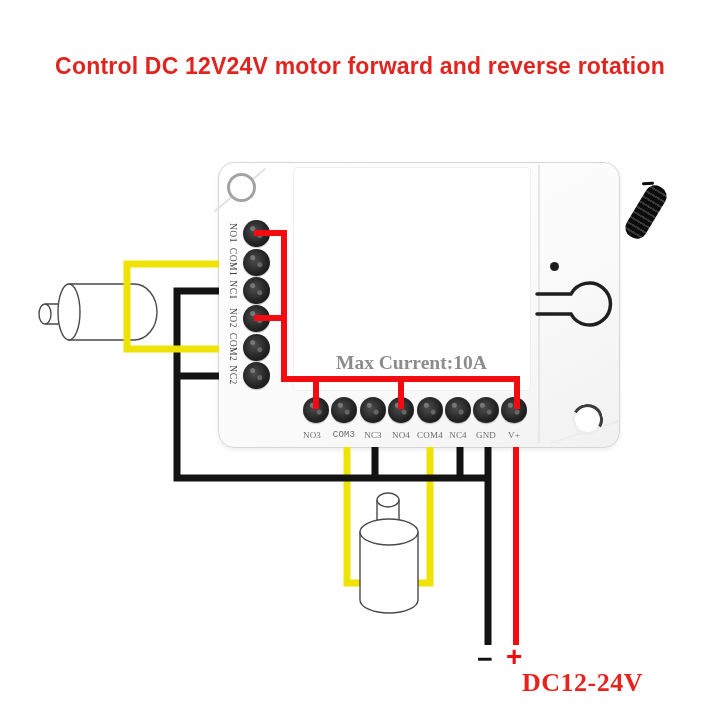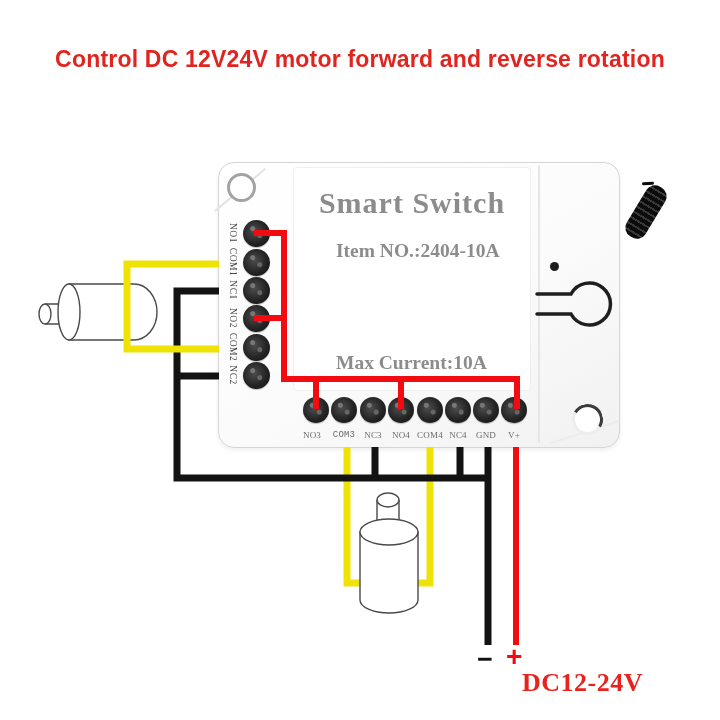--- a/index.html
+++ b/index.html
@@ -1,18 +1,18 @@
 <!DOCTYPE html>
 <html style="--title-red: #e0241f; --wire-red: #f30b12; --wire-yellow: #efe306; --wire-black: #131313; --device-text-gray: #8c8c8c; --terminal-label-dark: #454545; --terminal-label-gray: #6b6b6b; --power-red: #e8231e;"><head>
 <meta charset="utf-8">
 <style>
   html,body{margin:0;padding:0;background:#fff;}
   .canvas{position:relative;width:720px;height:720px;background:#fff;overflow:hidden;
           font-family:"Liberation Sans",sans-serif;}
-  .title{position:absolute;left:0;top:46px;width:720px;text-align:center;
+  .title{position:absolute;left:0;top:53px;width:720px;text-align:center;
          font-size:23px;font-weight:700;letter-spacing:.2px;color:var(--title-red,#e0241f);}
   
   .device{position:absolute;left:218px;top:162px;width:400px;height:284px;
           background:linear-gradient(150deg,#ffffff 0%,#fbfbfb 55%,#f1f1f1 100%);
           border:1.5px solid #d6d6d6;border-radius:16px;
           box-shadow:0 2px 4px rgba(0,0,0,.07);}
   .seam{position:absolute;background:#e2e2e2;}
   .seam-tl{left:-12px;top:26px;width:66px;height:2px;transform:rotate(-40deg);}
   .seam-br{left:330px;top:268px;width:72px;height:2px;transform:rotate(-18deg);background:#ececec;}
   .seam-right{left:319px;top:2px;width:2px;height:278px;background:#e6e6e6;}
@@ -74,22 +74,20 @@
   <div class="title">Control DC 12V24V motor forward and reverse rotation</div>
 
   <div class="device">
     <div class="seam seam-tl"></div>
     <div class="seam seam-br"></div>
     <div class="seam seam-right"></div>
     <div class="hole hole-tl"></div>
     <div class="hole hole-br"></div>
 
     <div class="label">
-      <div class="dev-title">Smart Switch</div>
-      <div class="spec spec-0">Item NO.:2404-10A</div>
       <div class="spec spec-3">Max Current:10A</div>
     </div>
 
     <div class="term lterm-0"></div>
     <div class="term lterm-1"></div>
     <div class="term lterm-2"></div>
     <div class="term lterm-3"></div>
     <div class="term lterm-4"></div>
     <div class="term lterm-5"></div>
     <div class="tlabel llab llab-0">NO1</div>

